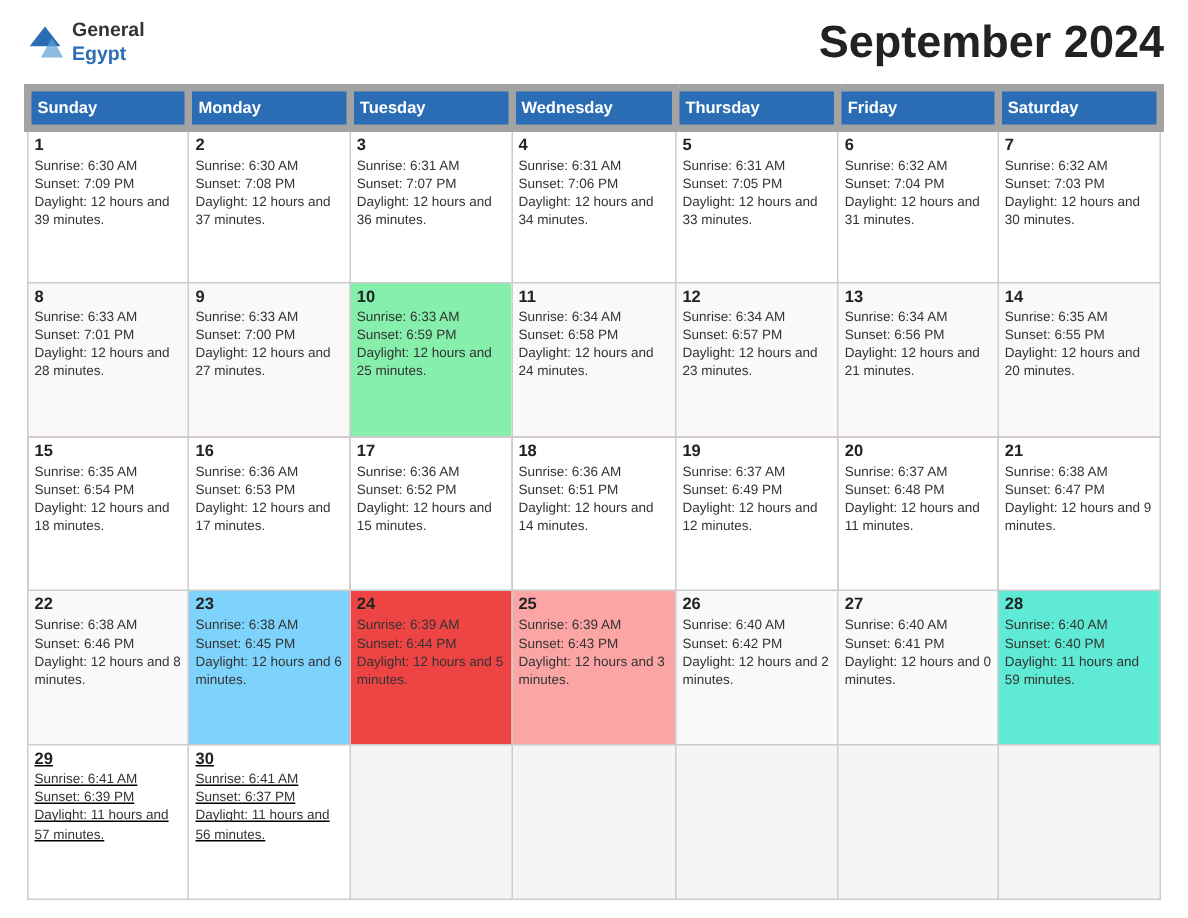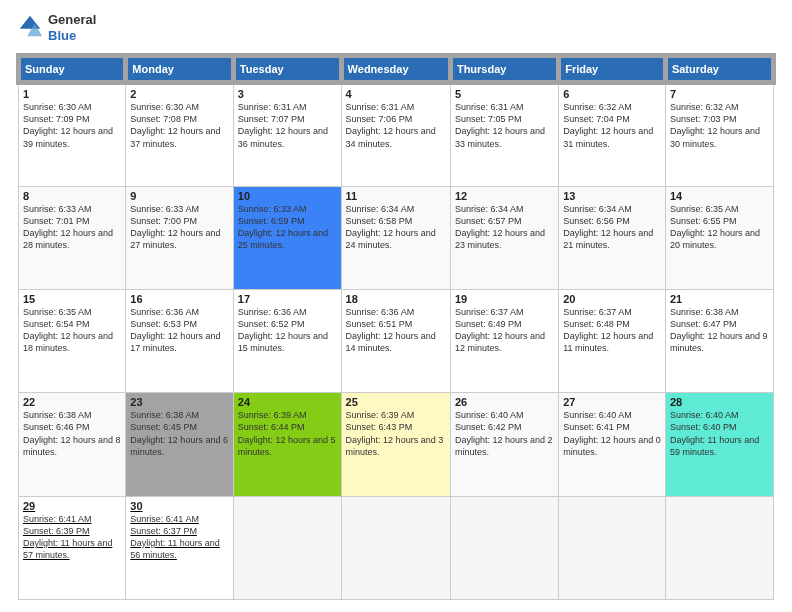--- a/index.html
+++ b/index.html
@@ -18,21 +18,21 @@
       flex-direction: column;
     }
     .header {
       display: flex;
       justify-content: space-between;
       align-items: flex-start;
       margin-bottom: 10px;
     }
     .logo {
       display: flex;
-      align-items: flex-start;
+      align-items: center;
       gap: 4px;
     }
     .logo-text {
       font-size: 13px;
       font-weight: bold;
       line-height: 1.2;
     }
     .logo-general { color: #333; }
     .logo-blue { color: #2a6db5; }
     .logo-icon {
@@ -98,24 +98,25 @@
 
 <div class="page">
   <div class="header">
     <div class="logo">
       <svg class="logo-icon" viewBox="0 0 30 30">
         <polygon points="15,4 26,18 4,18" fill="#2a6db5"></polygon>
         <polygon points="20,12 28,26 12,26" fill="#5a9fd4" opacity="0.7"></polygon>
       </svg>
       <div class="logo-text">
         <span class="logo-general">General</span><br>
-        <span class="logo-blue">Blue</span>
+        <span class="logo-blue">Egypt</span>
       </div>
     </div>
     <div class="title-block">
+      <div class="month-title">September 2024</div>
     </div>
   </div>
 
   <table class="calendar">
     <thead>
       <tr>
       <th>Sunday</th>
           <th>Monday</th>
           <th>Tuesday</th>
           <th>Wednesday</th>
@@ -130,40 +131,40 @@
           <td><span class="day-num">2</span><span class="day-info">Sunrise: 6:30 AM<br>Sunset: 7:08 PM<br>Daylight: 12 hours and 37 minutes.</span></td>
           <td><span class="day-num">3</span><span class="day-info">Sunrise: 6:31 AM<br>Sunset: 7:07 PM<br>Daylight: 12 hours and 36 minutes.</span></td>
           <td><span class="day-num">4</span><span class="day-info">Sunrise: 6:31 AM<br>Sunset: 7:06 PM<br>Daylight: 12 hours and 34 minutes.</span></td>
           <td><span class="day-num">5</span><span class="day-info">Sunrise: 6:31 AM<br>Sunset: 7:05 PM<br>Daylight: 12 hours and 33 minutes.</span></td>
           <td><span class="day-num">6</span><span class="day-info">Sunrise: 6:32 AM<br>Sunset: 7:04 PM<br>Daylight: 12 hours and 31 minutes.</span></td>
           <td><span class="day-num">7</span><span class="day-info">Sunrise: 6:32 AM<br>Sunset: 7:03 PM<br>Daylight: 12 hours and 30 minutes.</span></td>
         </tr>
         <tr style="background: rgb(249, 249, 249);">
           <td style="background: rgb(249, 249, 249);"><span class="day-num">8</span><span class="day-info">Sunrise: 6:33 AM<br>Sunset: 7:01 PM<br>Daylight: 12 hours and 28 minutes.</span></td>
           <td style="background: rgb(249, 249, 249);"><span class="day-num">9</span><span class="day-info">Sunrise: 6:33 AM<br>Sunset: 7:00 PM<br>Daylight: 12 hours and 27 minutes.</span></td>
-          <td style="background: #3b82f6;"><span class="day-num">10</span><span class="day-info">Sunrise: 6:33 AM<br>Sunset: 6:59 PM<br>Daylight: 12 hours and 25 minutes.</span></td>
+          <td style="background: #86efac;"><span class="day-num">10</span><span class="day-info">Sunrise: 6:33 AM<br>Sunset: 6:59 PM<br>Daylight: 12 hours and 25 minutes.</span></td>
           <td style="background: rgb(249, 249, 249);"><span class="day-num">11</span><span class="day-info">Sunrise: 6:34 AM<br>Sunset: 6:58 PM<br>Daylight: 12 hours and 24 minutes.</span></td>
           <td style="background: rgb(249, 249, 249);"><span class="day-num">12</span><span class="day-info">Sunrise: 6:34 AM<br>Sunset: 6:57 PM<br>Daylight: 12 hours and 23 minutes.</span></td>
           <td style="background: rgb(249, 249, 249);"><span class="day-num">13</span><span class="day-info">Sunrise: 6:34 AM<br>Sunset: 6:56 PM<br>Daylight: 12 hours and 21 minutes.</span></td>
           <td style="background: rgb(249, 249, 249);"><span class="day-num">14</span><span class="day-info">Sunrise: 6:35 AM<br>Sunset: 6:55 PM<br>Daylight: 12 hours and 20 minutes.</span></td>
         </tr>
         <tr style="background: #b91c1c;">
           <td><span class="day-num">15</span><span class="day-info">Sunrise: 6:35 AM<br>Sunset: 6:54 PM<br>Daylight: 12 hours and 18 minutes.</span></td>
           <td><span class="day-num">16</span><span class="day-info">Sunrise: 6:36 AM<br>Sunset: 6:53 PM<br>Daylight: 12 hours and 17 minutes.</span></td>
           <td><span class="day-num">17</span><span class="day-info">Sunrise: 6:36 AM<br>Sunset: 6:52 PM<br>Daylight: 12 hours and 15 minutes.</span></td>
           <td><span class="day-num">18</span><span class="day-info">Sunrise: 6:36 AM<br>Sunset: 6:51 PM<br>Daylight: 12 hours and 14 minutes.</span></td>
           <td><span class="day-num">19</span><span class="day-info">Sunrise: 6:37 AM<br>Sunset: 6:49 PM<br>Daylight: 12 hours and 12 minutes.</span></td>
           <td><span class="day-num">20</span><span class="day-info">Sunrise: 6:37 AM<br>Sunset: 6:48 PM<br>Daylight: 12 hours and 11 minutes.</span></td>
           <td><span class="day-num">21</span><span class="day-info">Sunrise: 6:38 AM<br>Sunset: 6:47 PM<br>Daylight: 12 hours and 9 minutes.</span></td>
         </tr>
         <tr style="background: rgb(249, 249, 249);">
           <td style="background: rgb(249, 249, 249);"><span class="day-num">22</span><span class="day-info">Sunrise: 6:38 AM<br>Sunset: 6:46 PM<br>Daylight: 12 hours and 8 minutes.</span></td>
-          <td style="background: #a3a3a3;"><span class="day-num">23</span><span class="day-info">Sunrise: 6:38 AM<br>Sunset: 6:45 PM<br>Daylight: 12 hours and 6 minutes.</span></td>
-          <td style="background: #84cc16;"><span class="day-num">24</span><span class="day-info">Sunrise: 6:39 AM<br>Sunset: 6:44 PM<br>Daylight: 12 hours and 5 minutes.</span></td>
-          <td style="background: #fef9c3;"><span class="day-num">25</span><span class="day-info">Sunrise: 6:39 AM<br>Sunset: 6:43 PM<br>Daylight: 12 hours and 3 minutes.</span></td>
+          <td style="background: #7dd3fc;"><span class="day-num">23</span><span class="day-info">Sunrise: 6:38 AM<br>Sunset: 6:45 PM<br>Daylight: 12 hours and 6 minutes.</span></td>
+          <td style="background: #ef4444;"><span class="day-num">24</span><span class="day-info">Sunrise: 6:39 AM<br>Sunset: 6:44 PM<br>Daylight: 12 hours and 5 minutes.</span></td>
+          <td style="background: #fca5a5;"><span class="day-num">25</span><span class="day-info">Sunrise: 6:39 AM<br>Sunset: 6:43 PM<br>Daylight: 12 hours and 3 minutes.</span></td>
           <td style="background: rgb(249, 249, 249);"><span class="day-num">26</span><span class="day-info">Sunrise: 6:40 AM<br>Sunset: 6:42 PM<br>Daylight: 12 hours and 2 minutes.</span></td>
           <td style="background: rgb(249, 249, 249);"><span class="day-num">27</span><span class="day-info">Sunrise: 6:40 AM<br>Sunset: 6:41 PM<br>Daylight: 12 hours and 0 minutes.</span></td>
           <td style="background: #5eead4;"><span class="day-num">28</span><span class="day-info">Sunrise: 6:40 AM<br>Sunset: 6:40 PM<br>Daylight: 11 hours and 59 minutes.</span></td>
         </tr>
         <tr style="background: rgb(255, 255, 255); text-decoration: underline;">
           <td><span class="day-num">29</span><span class="day-info">Sunrise: 6:41 AM<br>Sunset: 6:39 PM<br>Daylight: 11 hours and 57 minutes.</span></td>
           <td><span class="day-num">30</span><span class="day-info">Sunrise: 6:41 AM<br>Sunset: 6:37 PM<br>Daylight: 11 hours and 56 minutes.</span></td>
           <td class="empty" style="background: rgb(245, 245, 245);"></td>
           <td class="empty" style="background: rgb(245, 245, 245);"></td>
           <td class="empty" style="background: rgb(245, 245, 245);"></td>

